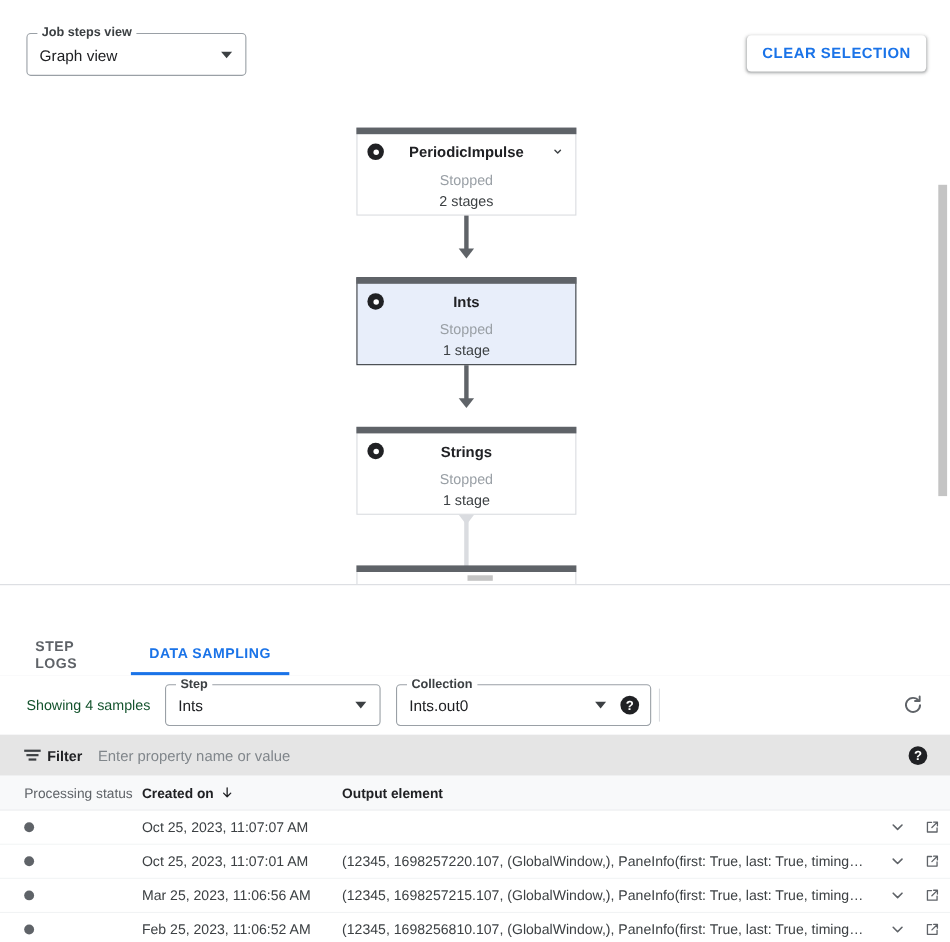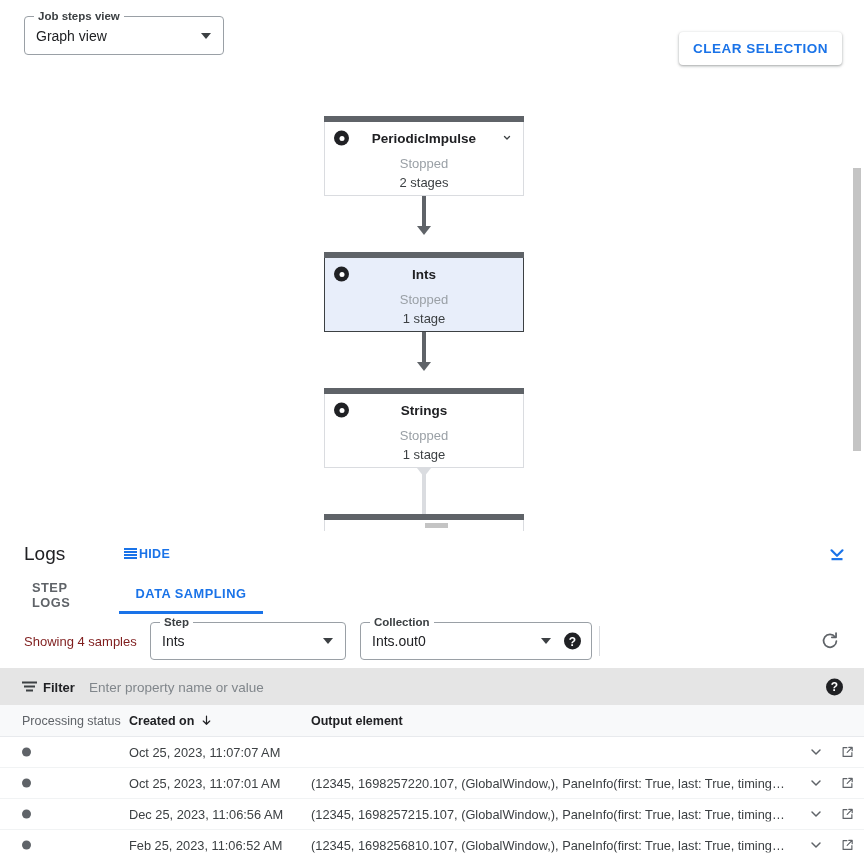--- a/index.html
+++ b/index.html
@@ -37,21 +37,21 @@
   .mdc-field .value {
     position: absolute; left: 11px; top: 50%; transform: translateY(-50%);
     font-size: 14px; color: #202124; white-space: nowrap;
   }
   .mdc-field .caret {
     position: absolute; right: 12px; top: 50%; transform: translateY(-50%);
     width: 0; height: 0; border-left: 5px solid transparent;
     border-right: 5px solid transparent; border-top: 6px solid #3c4043;
   }
 
-  #job-steps-view { left: 24px; top: 16px; width: 200px; height: 39px; padding-left: 15px; }
+  #job-steps-view { left: 24px; top: 30px; width: 200px; height: 39px; padding-left: 15px; }
 
   .clear-btn {
     position: absolute; right: 22px; top: 32px;
     height: 33px; padding: 0 14px;
     display: flex; align-items: center; justify-content: center;
     background: #fff; border: none; border-radius: 4px;
     box-shadow: 0 1px 2px rgba(60,64,67,.30), 0 1px 3px 1px rgba(60,64,67,.15);
     color: #1a73e8; font-size: 13.5px; font-weight: bold;
     letter-spacing: .5px; cursor: pointer;
     font-family: "Liberation Sans", sans-serif;
@@ -161,21 +161,21 @@
   }
   .tab.active { color: #1a73e8; border-bottom: 3px solid #1a73e8; }
 
   
   .sampling-bar {
     position: absolute; left: 0; top: 614px; width: 864px; height: 54px;
     background: #fff; border-bottom: 1px solid #e8eaed;
   }
   .showing-text {
     position: absolute; left: 24px; top: 50%; transform: translateY(-50%);
-    font-size: 13px; color: #7f1d1d; white-space: nowrap;
+    font-size: 13px; color: #14532d; white-space: nowrap;
   }
   #step-field { left: 150px; top: 8px; width: 196px; height: 38px; }
   #collection-field { left: 360px; top: 8px; width: 232px; height: 38px; }
   #collection-field .caret { right: 40px; }
   .help-ico {
     width: 17px; height: 17px; border-radius: 50%; background: #202124;
     color: #fff; font-size: 12px; font-weight: bold;
     display: flex; align-items: center; justify-content: center;
     line-height: 1; cursor: pointer;
   }
@@ -319,38 +319,20 @@
       <div style="position:absolute; left:324px; top:424px; width:200px; height:6px; background:#5f6368;"></div>
       <div style="position:absolute; left:324px; top:430px; width:200px; height:11px; background:#fff; border-left:1px solid #dadce0; border-right:1px solid #dadce0; box-sizing:border-box;"></div>
 
       <div class="vscroll-track">
         <div class="vscroll-thumb"></div>
       </div>
       <div class="hscroll-thumb"></div>
     </div>
   </div>
 
-  <div class="logs-header">
-    <span class="logs-title">Logs</span>
-    <span class="hide-link">
-      <span class="hamburger">
-          <i></i>
-          <i></i>
-          <i></i>
-          <i></i>
-        </span>
-      <span>HIDE</span>
-    </span>
-    <span class="expand-icon">
-      <svg viewBox="0 0 24 24" width="22" height="22">
-        <path d="M6 8l6 6 6-6" fill="none" stroke="#1a73e8" stroke-width="2.4" stroke-linecap="round" stroke-linejoin="round"></path>
-        <rect x="6" y="16.4" width="12" height="2.4" fill="#1a73e8"></rect>
-      </svg>
-    </span>
-  </div>
 
   <div class="tabs">
     <div class="tab" style="left:16px; width:103px;">
       <span>STEP LOGS</span>
     </div>
     <div class="tab active" style="left:119px; width:144px;">
       <span>DATA SAMPLING</span>
     </div>
   </div>
 
@@ -434,21 +416,21 @@
     <span class="row-open">
       <svg viewBox="0 0 24 24" width="15" height="15">
         <path d="M5 5h6M5 5v14h14v-6" fill="none" stroke="#5f6368" stroke-width="1.9" stroke-linecap="round" stroke-linejoin="round"></path>
         <path d="M14 4.5h5.5V10M19 5l-7.5 7.5" fill="none" stroke="#5f6368" stroke-width="1.9" stroke-linecap="round" stroke-linejoin="round"></path>
       </svg>
     </span>
   </div>
 
   <div class="trow">
     <span class="cell-dot"></span>
-    <span class="cell-date">Dec 25, 2023, 11:06:56 AM</span>
+    <span class="cell-date">Mar 25, 2023, 11:06:56 AM</span>
     <span class="cell-out">(12345, 1698257215.107, (GlobalWindow,), PaneInfo(first: True, last: True, timing…</span>
     <span class="row-chevron">
       <svg viewBox="0 0 24 24" width="16" height="16">
               <path d="M6 9l6 6 6-6" fill="none" stroke="#5f6368" stroke-width="2.2" stroke-linecap="round" stroke-linejoin="round"></path>
             </svg>
     </span>
     <span class="row-open">
       <svg viewBox="0 0 24 24" width="15" height="15">
         <path d="M5 5h6M5 5v14h14v-6" fill="none" stroke="#5f6368" stroke-width="1.9" stroke-linecap="round" stroke-linejoin="round"></path>
         <path d="M14 4.5h5.5V10M19 5l-7.5 7.5" fill="none" stroke="#5f6368" stroke-width="1.9" stroke-linecap="round" stroke-linejoin="round"></path>

